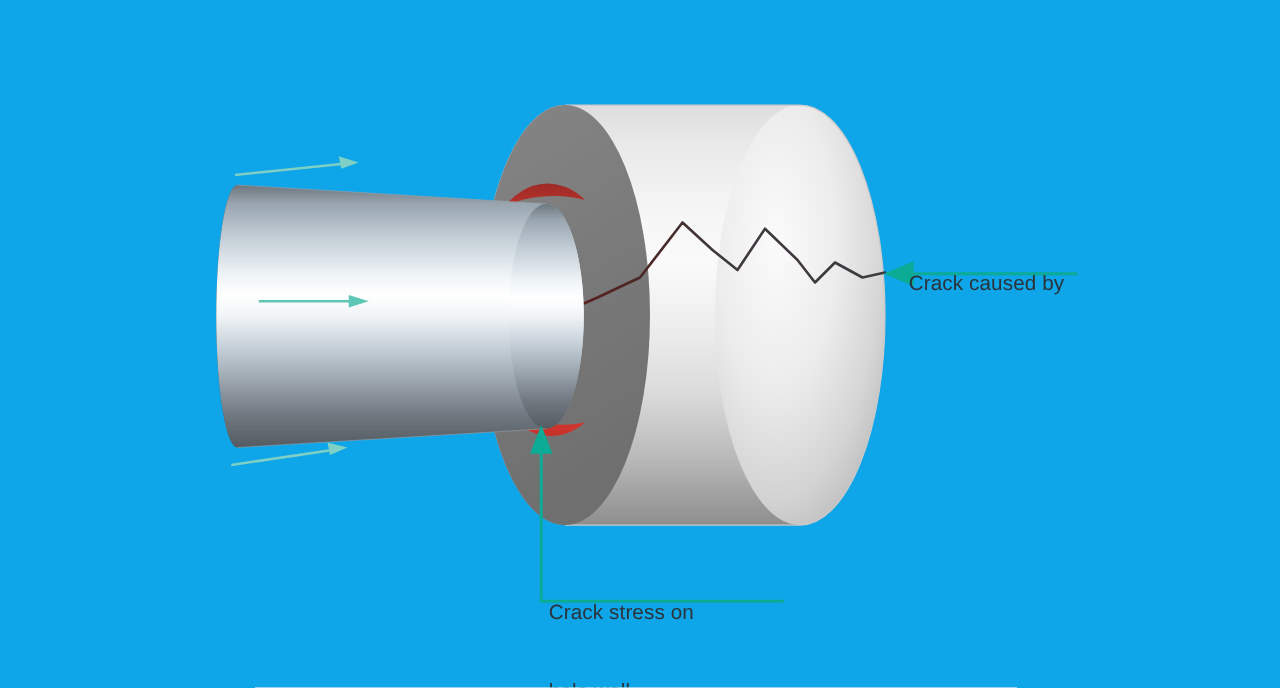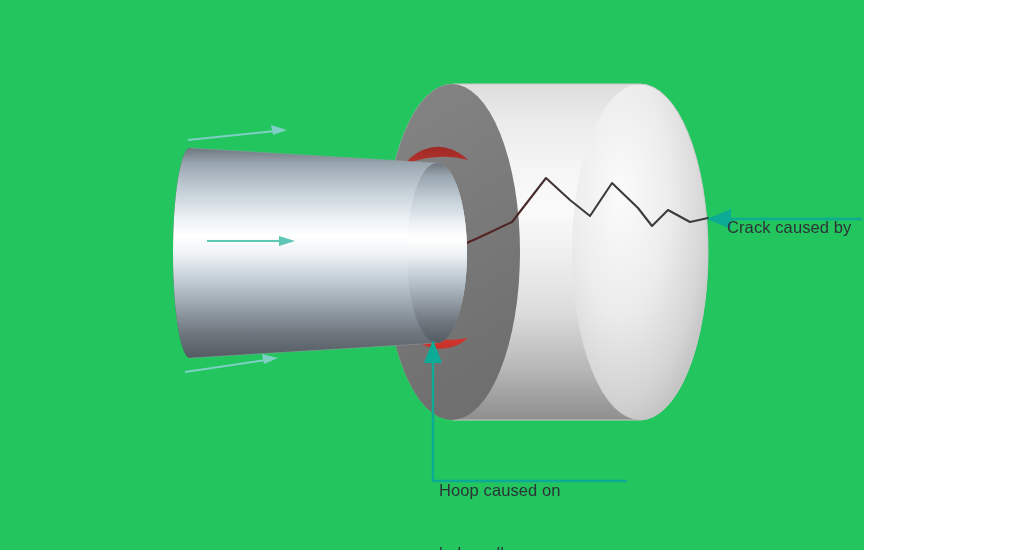--- a/index.html
+++ b/index.html
@@ -6,23 +6,23 @@
   html, body {
     margin: 0;
     padding: 0;
     background: #ffffff;
   }
   body {
     font-family: "Liberation Sans", sans-serif;
   }
   #stage {
     position: relative;
-    width: 864px;
+    width: 1024px;
     height: 550px;
-    background: #22c55e;
+    background: #0ea5e9;
     overflow: hidden;
   }
   #scene {
     position: absolute;
     left: 0;
     top: 0;
     width: 1024px;
     height: 550px;
   }
   .anno-text {
@@ -184,17 +184,17 @@
       <polyline points="627,481 433,481 433,360" fill="none" stroke="#0cab95" stroke-width="2.4"></polyline>
       <path d="M 433 340 L 424 363 L 442 363 Z" fill="#0cab95"></path>
     </g>
   </svg>
 
   <div class="anno-text" id="crack-label">
     <div>Crack caused by</div>
   </div>
 
   <div class="anno-text" id="hoop-label">
-    <div>Hoop caused on</div>
+    <div>Crack stress on</div>
     <div>hole wall</div>
   </div>
 
 </div>
 
 </body></html>

